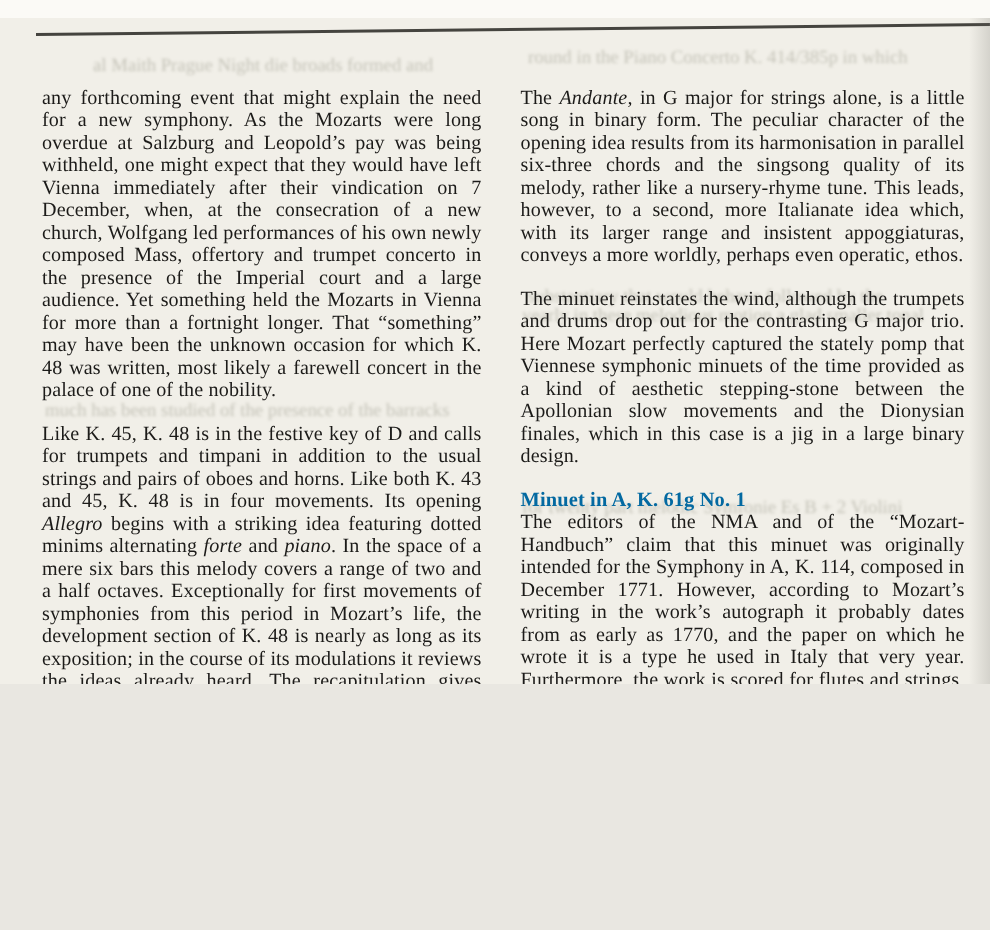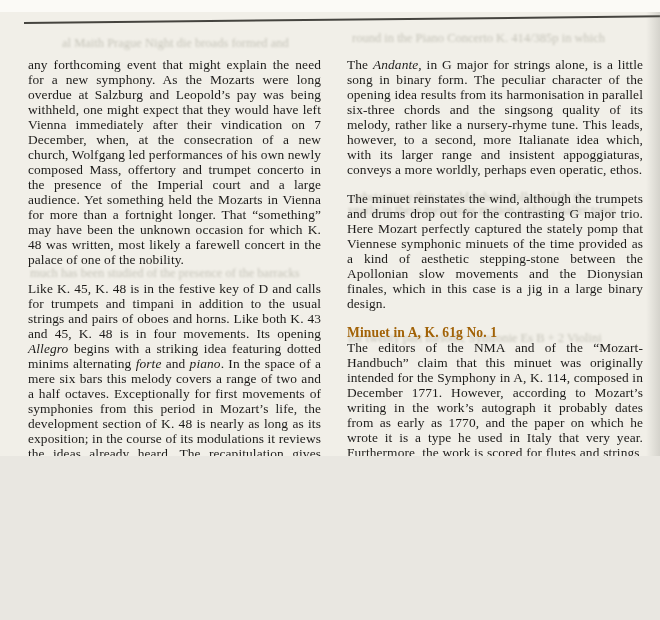--- a/index.html
+++ b/index.html
@@ -32,21 +32,21 @@
     text-align: justify;
     letter-spacing: 0.1px;
   }
   .col.left  { left: 28px;  width: 293px; }
   .col.right { left: 347px; width: 296px; }
   .col p { margin: 0 0 14px 0; }
   .col p:last-child { margin-bottom: 16px; }
   .col em { }
   .section-heading {
     font-weight: bold; font-size: 13.6px; line-height: 15px;
-    margin: 14px 0 0 0; color: #a16207;
+    margin: 14px 0 0 0; color: #0369a1;
   }
   .ghost {
     position: absolute;
     font-size: 12.5px; line-height: 14px;
     color: #6f6e5c;
     opacity: 0.34;
     filter: blur(1.1px);
     white-space: nowrap;
     overflow: hidden;
     pointer-events: none;

